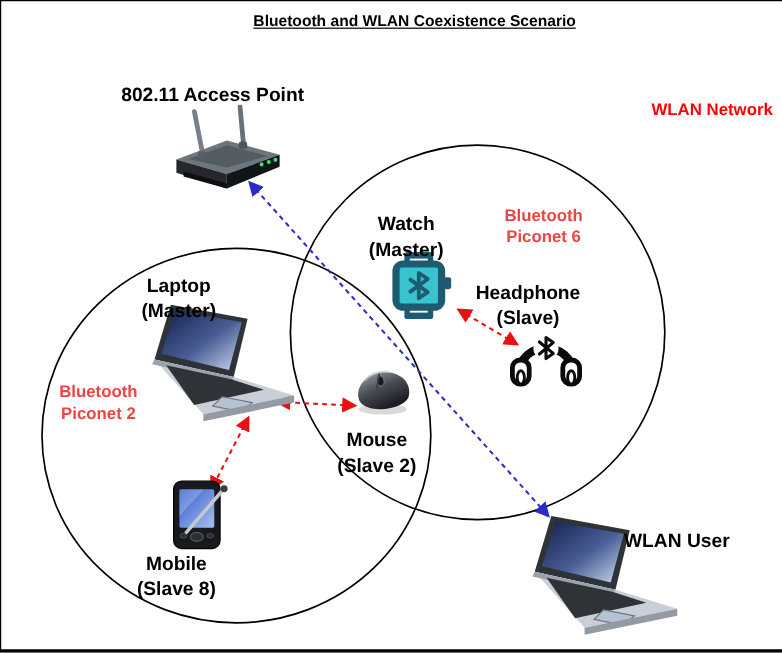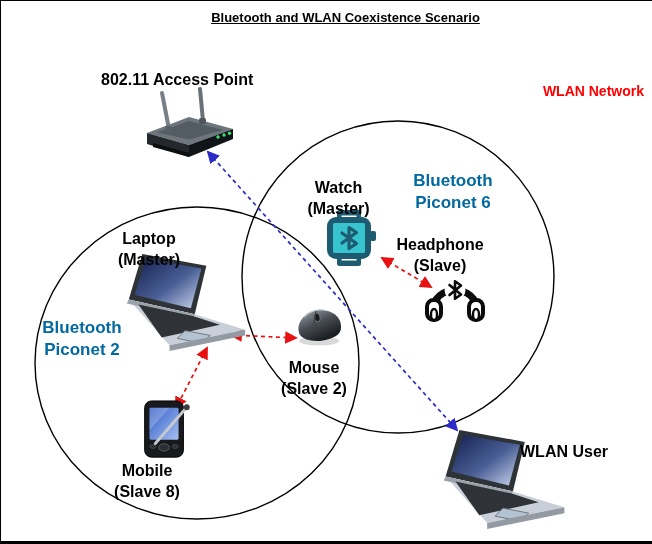--- a/index.html
+++ b/index.html
@@ -1,21 +1,21 @@
 <!DOCTYPE html>
 <html><head>
 <meta charset="utf-8">
 <style>
   html,body{margin:0;padding:0;background:#fff;font-family:"Liberation Sans",sans-serif;}
   .canvas{position:relative;width:649px;height:540px;border:1.5px solid #000;border-bottom-width:3px;background:#fff;overflow:hidden;padding-left:40px;}
   .abs{position:absolute;}
   .lbl{position:absolute;text-align:center;font-weight:bold;font-size:16px;line-height:1.32;color:#000;white-space:nowrap;}
   .title{position:absolute;top:9px;left:0;width:100%;text-align:center;font-size:13px;font-weight:bold;text-decoration:underline;color:#000;}
   .net-label{position:absolute;top:58px;left:533px;width:110px;text-align:right;font-size:14px;font-weight:bold;color:#ff0000;margin-top:24px;}
-  .green{color:#0369a1;font-size:17px;}
+  .green{color:#ef4444;font-size:14px;}
   svg{display:block;}
   .layer{position:absolute;left:0;top:0;}
 </style>
 </head>
 <body>
 
 <div class="canvas">
 
   <div class="title">Bluetooth and WLAN Coexistence Scenario</div>
 

